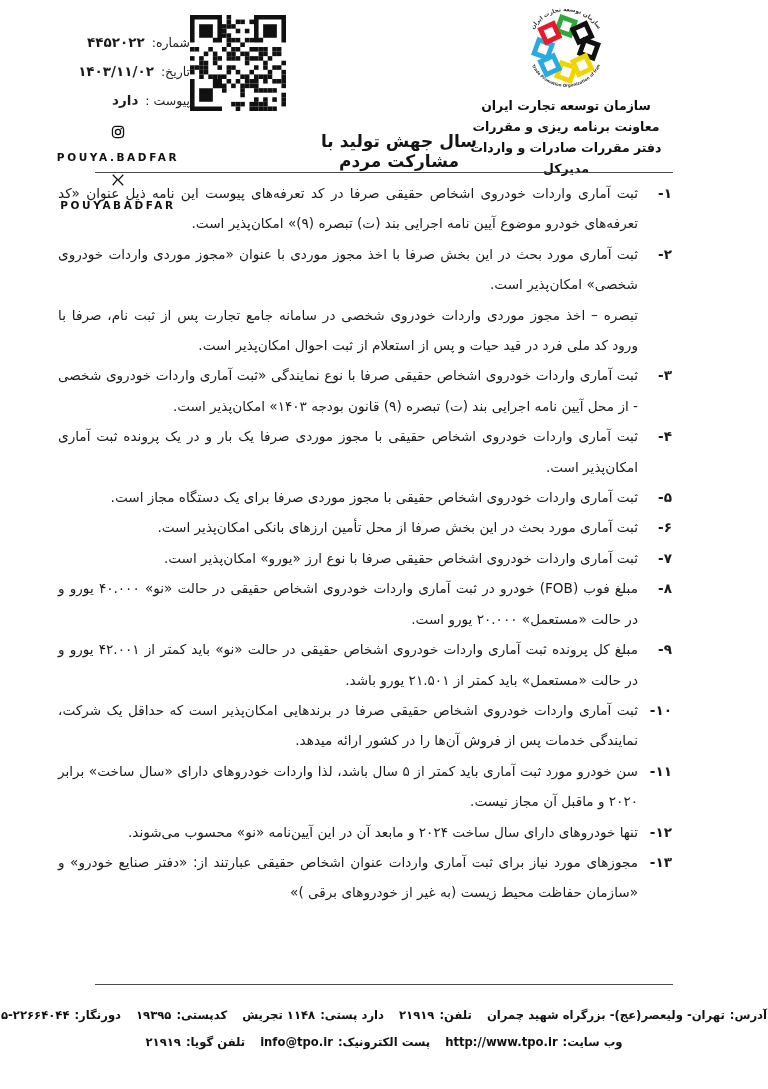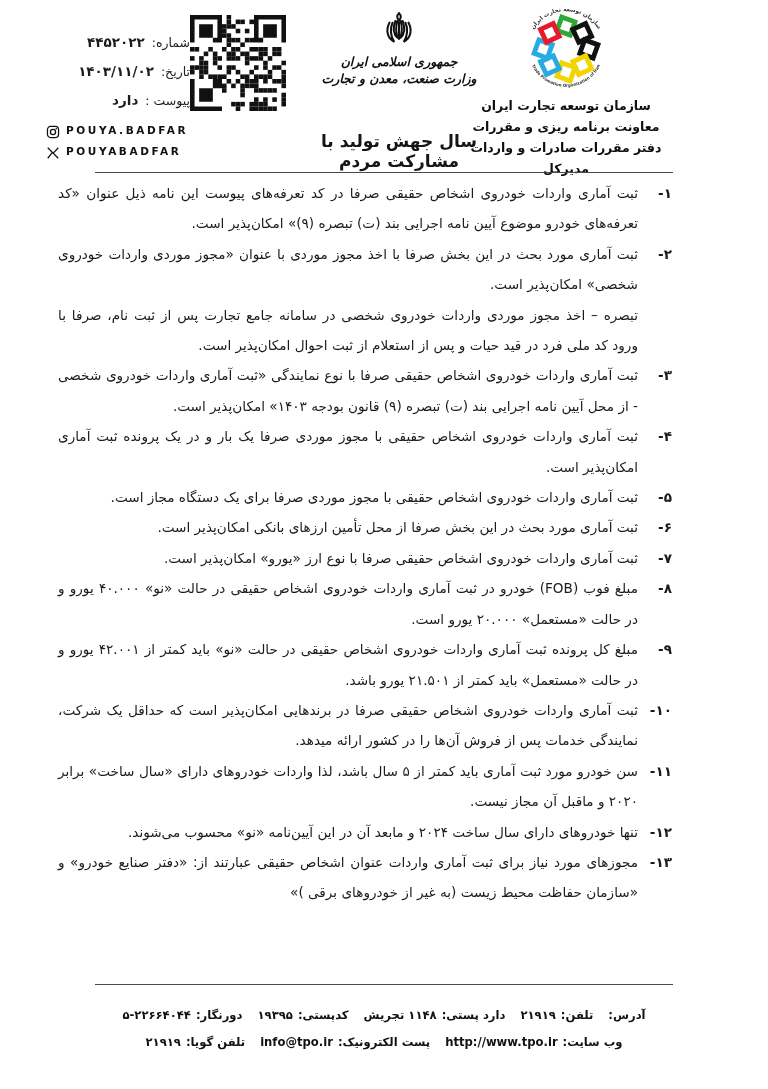--- a/index.html
+++ b/index.html
@@ -7,21 +7,21 @@
     position:relative;width:768px;height:1089px;margin:0 auto;background:#ffffff;
     font-family:"DejaVu Sans","Liberation Sans",sans-serif;color:#1b1b1b;overflow:hidden;
     direction:rtl;
   }
   
   .meta{position:absolute;left:34px;top:28px;width:156px;font-size:12.5px;}
   .meta .row{display:flex;justify-content:flex-start;align-items:baseline;gap:7px;line-height:29px;}
   .meta .lab{color:#222;}
   .meta .val{font-weight:700;font-size:13.5px;letter-spacing:.5px;text-align:center;}
   .social{margin-top:5px;direction:ltr;text-align:left;padding-left:12px;}
-  .social .srow{display:flex;align-items:center;gap:6px;line-height:21px;}
+  .social .srow{display:flex;align-items:center;gap:6px;line-height:21px;flex-direction:column;}
   .social .handle{font-size:10.5px;font-weight:700;letter-spacing:2.6px;color:#111;}
   .qr{position:absolute;left:190px;top:15px;width:96px;height:96px;}
   .gov{position:absolute;left:316px;top:10px;width:166px;text-align:center;}
   .gov .emblem{display:block;margin:0 auto 3px auto;}
   .nastaliq{font-family:"DejaVu Serif","Liberation Serif",serif;font-style:italic;font-weight:700;
             font-size:12.5px;line-height:17px;color:#111;}
   .slogan{position:absolute;left:298px;top:131px;width:202px;text-align:center;
           font-size:17px;font-weight:600;color:#151515;}
   .org{position:absolute;left:470px;top:5px;width:192px;text-align:center;}
   .org .lines{margin-top:2px;font-size:12.5px;font-weight:700;line-height:21px;color:#101010;}
@@ -224,36 +224,20 @@
           <rect x="52" y="80" width="4" height="4"></rect>
           <rect x="56" y="80" width="4" height="4"></rect>
           <rect x="60" y="80" width="4" height="4"></rect>
           <rect x="64" y="80" width="4" height="4"></rect>
           <rect x="68" y="80" width="4" height="4"></rect>
           <rect x="72" y="80" width="4" height="4"></rect>
         </g>
     </svg>
   </div>
 
-  <div class="gov">
-    <span class="emblem">
-      <svg width="34" height="40" viewBox="0 0 100 115">
-        <g stroke="#111" fill="none" stroke-width="6" stroke-linecap="round">
-          <path d="M22 36 C10 58 16 82 36 92 C25 77 23 52 31 36"></path>
-          <path d="M78 36 C90 58 84 82 64 92 C75 77 77 52 69 36"></path>
-          <path d="M39 31 C31 53 35 72 47 82 C41 67 41 45 45 31"></path>
-          <path d="M61 31 C69 53 65 72 53 82 C59 67 59 45 55 31"></path>
-          <path d="M50 34 L50 84"></path>
-          <path d="M50 8 C43 14 43 24 50 29 C57 24 57 14 50 8"></path>
-        </g>
-      </svg>
-    </span>
-    <div class="nastaliq">جمهوری اسلامی ایران</div>
-    <div class="nastaliq">وزارت صنعت، معدن و تجارت</div>
-  </div>
   <div class="slogan">سال جهش تولید با مشارکت مردم</div>
 
   <div class="org">
     <span>
       <svg width="88" height="88" viewBox="0 0 100 100">
         <defs>
           <path id="arcT" d="M7,50 A43,43 0 0 1 93,50"></path>
           <path id="arcB" d="M7,50 A43,43 0 0 0 93,50"></path>
         </defs>
         <g class="ring" fill="none" stroke-width="5.5">
@@ -343,20 +327,21 @@
         </li>
     </ol>
   </div>
 
   <div class="hr hr-bot"></div>
 
   <div class="footer">
     <div class="fline">
       <span class="seg">
           <span>آدرس:</span>
+          <span>تهران- ولیعصر(عج)- بزرگراه شهید چمران</span>
         </span>
       <span class="seg">
           <span>تلفن:</span>
           <span>۲۱۹۱۹</span>
         </span>
       <span class="seg">
           <span>دارد پستی:</span>
           <span>۱۱۴۸ تجریش</span>
         </span>
       <span class="seg">

